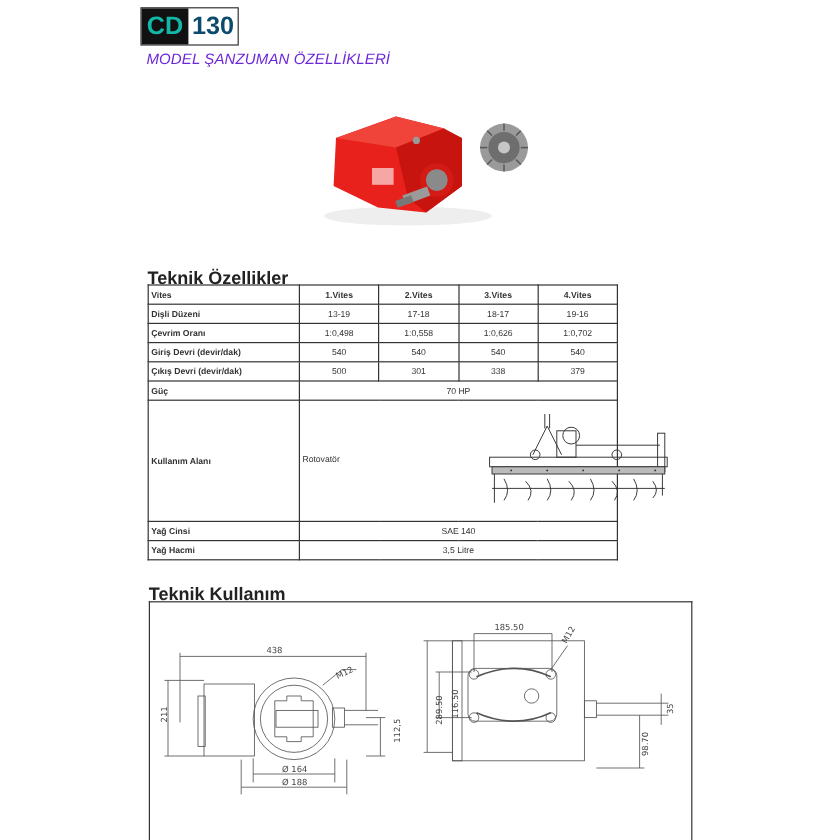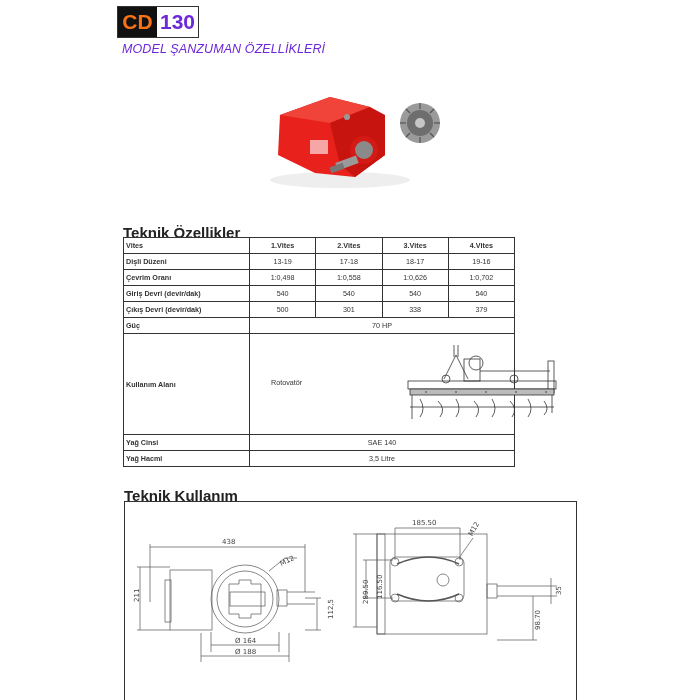--- a/index.html
+++ b/index.html
@@ -1,33 +1,33 @@
 <!DOCTYPE html>
 <html><head>
 <meta charset="utf-8">
 <style>
   html,body{margin:0;padding:0;background:#fff;}
   body{width:700px;height:700px;position:relative;overflow:hidden;font-family:"Liberation Sans",sans-serif;color:#222;}
   .abs{position:absolute;}
   
   .badge{left:117px;top:6px;width:80px;height:30px;border:1.5px solid #333;display:flex;background:#fff;}
-  .badge .left{width:39px;background:#111;color:#f97316;font-weight:bold;font-size:21px;display:flex;align-items:center;justify-content:center;}
-  .badge .right{flex:1;color:#6d28d9;font-weight:bold;font-size:21px;display:flex;align-items:center;justify-content:center;}
+  .badge .left{width:39px;background:#111;color:#14b8a6;font-weight:bold;font-size:21px;display:flex;align-items:center;justify-content:center;}
+  .badge .right{flex:1;color:#0c4a6e;font-weight:bold;font-size:21px;display:flex;align-items:center;justify-content:center;}
   .subtitle{left:122px;top:42px;font-size:12.5px;font-style:italic;color:#6d28d9;letter-spacing:0.1px;}
   
   .product{left:260px;top:85px;width:200px;height:110px;}
   
   .sect{font-weight:bold;font-size:15px;color:#222;}
   
   table.spec{position:absolute;left:123px;top:237px;width:392px;border-collapse:collapse;font-size:7.2px;}
   table.spec td{border:1.3px solid #333;height:15px;padding:0 2px;text-align:center;color:#333;}
   table.spec td.lbl{text-align:left;font-weight:bold;width:121px;}
   table.spec tr.hdr td{font-weight:bold;}
   table.spec td.usage{height:100px;text-align:left;vertical-align:middle;position:relative;padding:0;}
-  .usage-text{position:absolute;left:21px;top:44px;text-align:right;}
+  .usage-text{position:absolute;left:2px;top:44px;text-align:right;}
   .roto{position:absolute;left:148px;top:3px;width:170px;height:94px;}
   
   .dimbox{left:124px;top:501px;width:451px;height:199px;border-left:1.5px solid #333;border-top:1.5px solid #333;border-right:1.5px solid #333;}
   .dimsvg{position:absolute;left:0;top:0;}
   .dimtxt{font-family:"DejaVu Sans",sans-serif;font-size:7px;fill:#444;}
 </style>
 </head>
 <body>
 
 <div class="abs badge">

